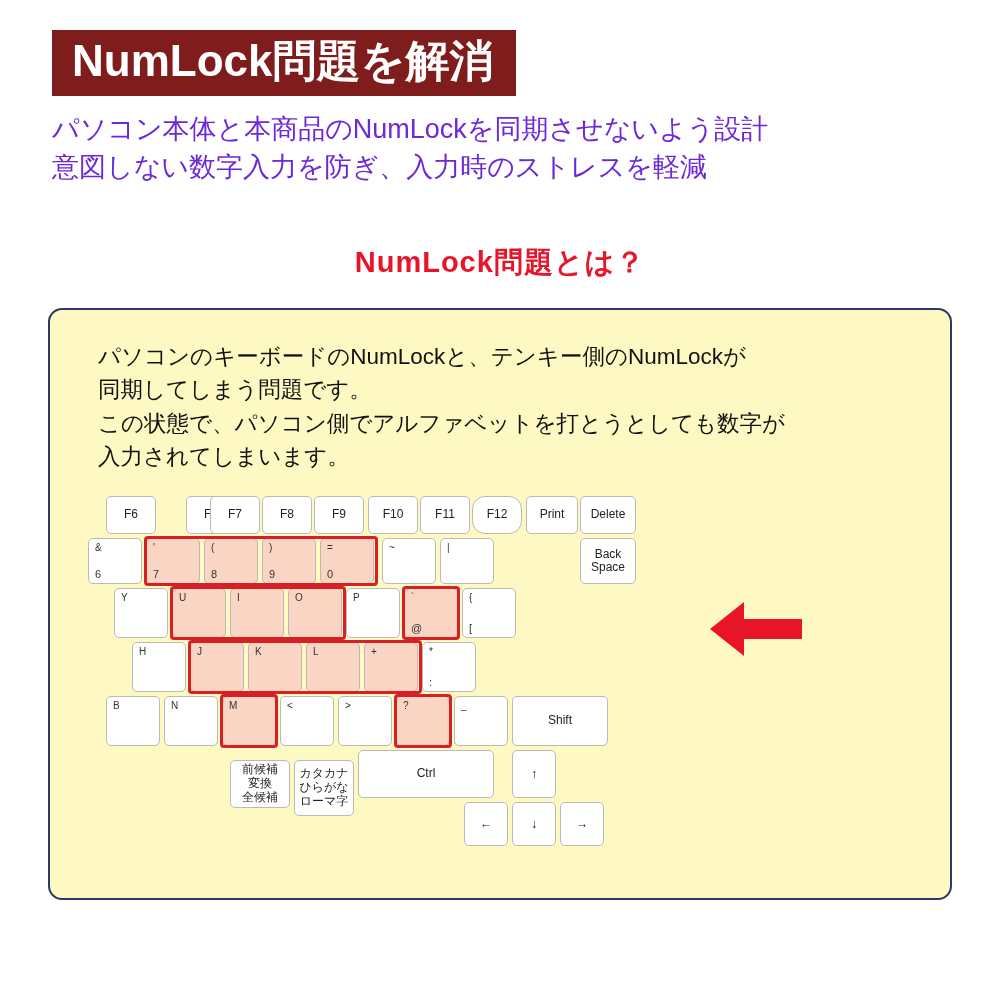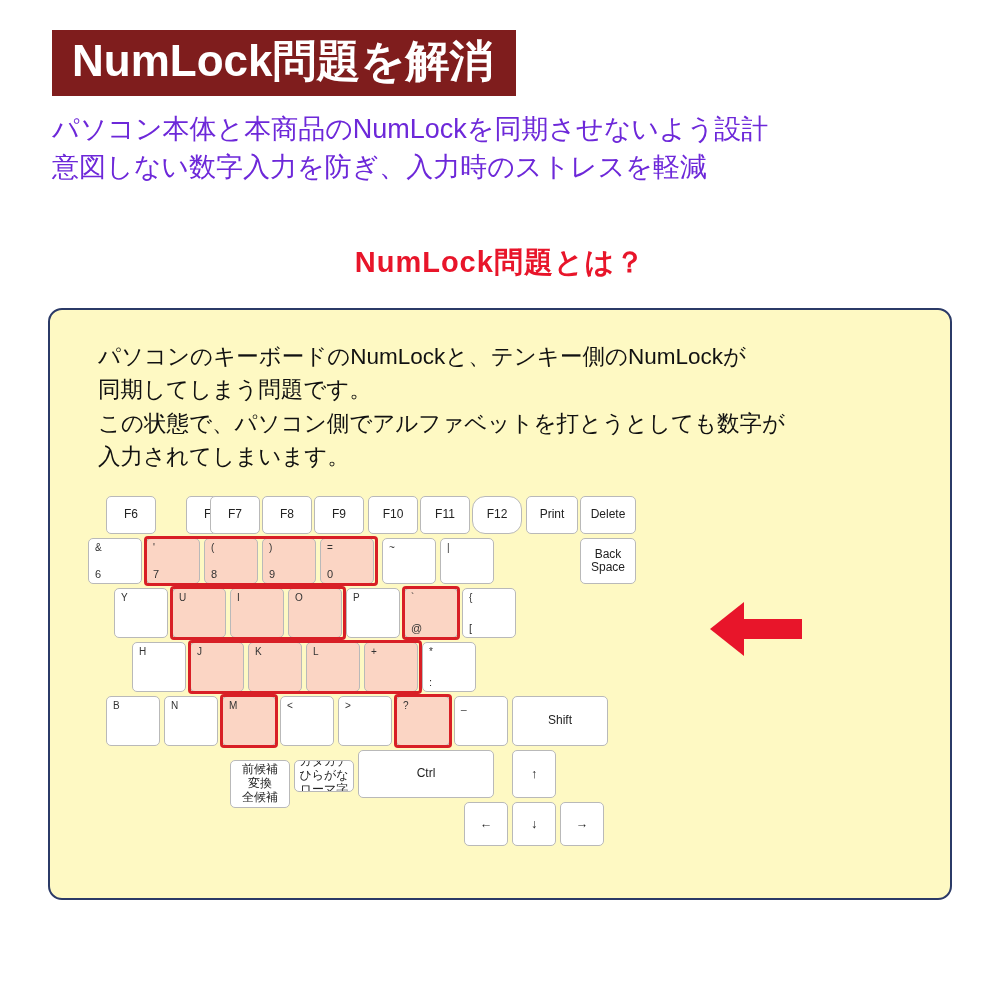--- a/index.html
+++ b/index.html
@@ -261,21 +261,21 @@
         </div>
       <div class="key small" style="left:406px; top:200px; width:96px; height:50px;">Shift</div>
 
       <div class="key tiny" style="left:124px; top:254px; width:60px; height:48px;">
         <span class="stack">
             <span>前候補</span>
             <span>変換</span>
             <span>全候補</span>
           </span>
       </div>
-      <div class="key tiny" style="left:188px; top:254px; width:60px; height:32px;">
+      <div class="key tiny" style="left:188px; top:254px; width:60px; height:56px;">
         <span class="stack">
             <span>カタカナ</span>
             <span>ひらがな</span>
             <span>ローマ字</span>
           </span>
       </div>
       <div class="key small" style="left:252px; top:254px; width:136px; height:48px;">Ctrl</div>
       <div class="key" style="left:406px; top:254px; width:44px; height:48px;">↑</div>
 
       <div class="key" style="left:358px; top:306px; width:44px; height:44px;">←</div>

